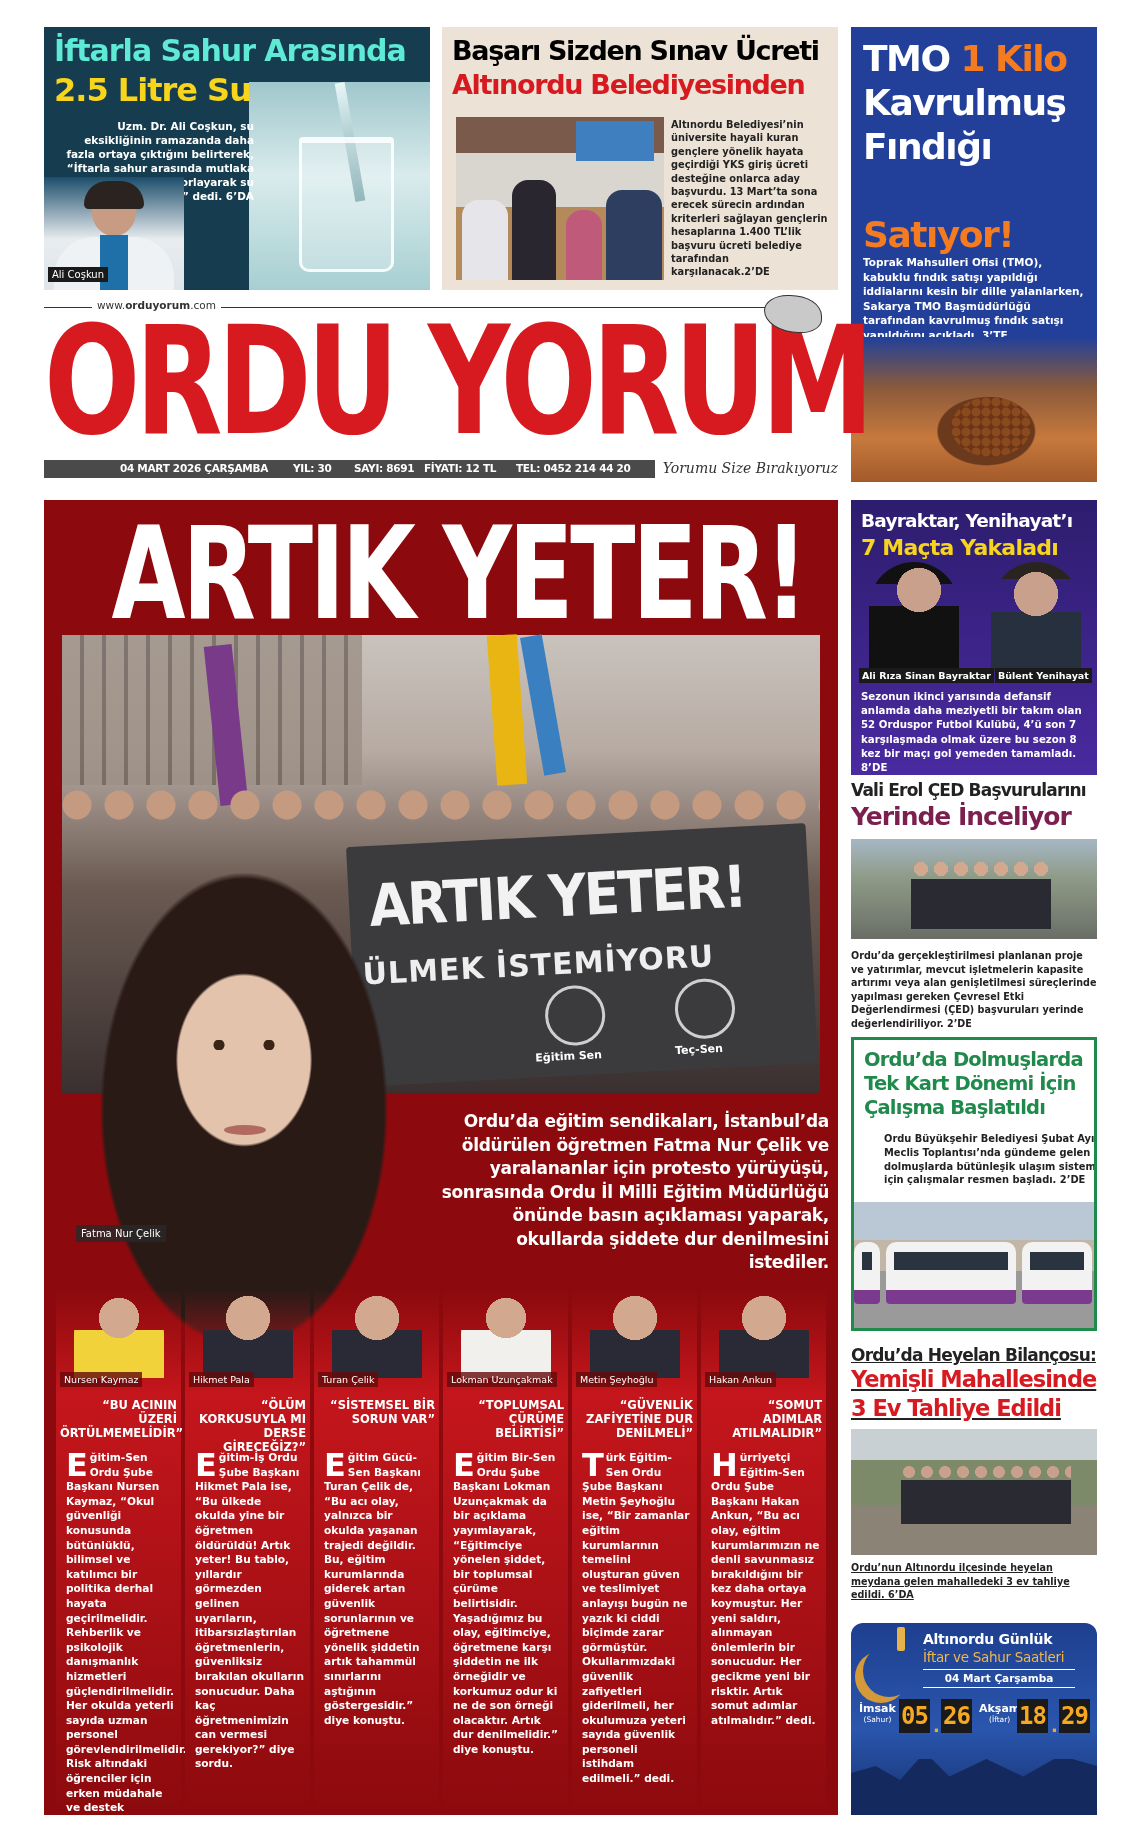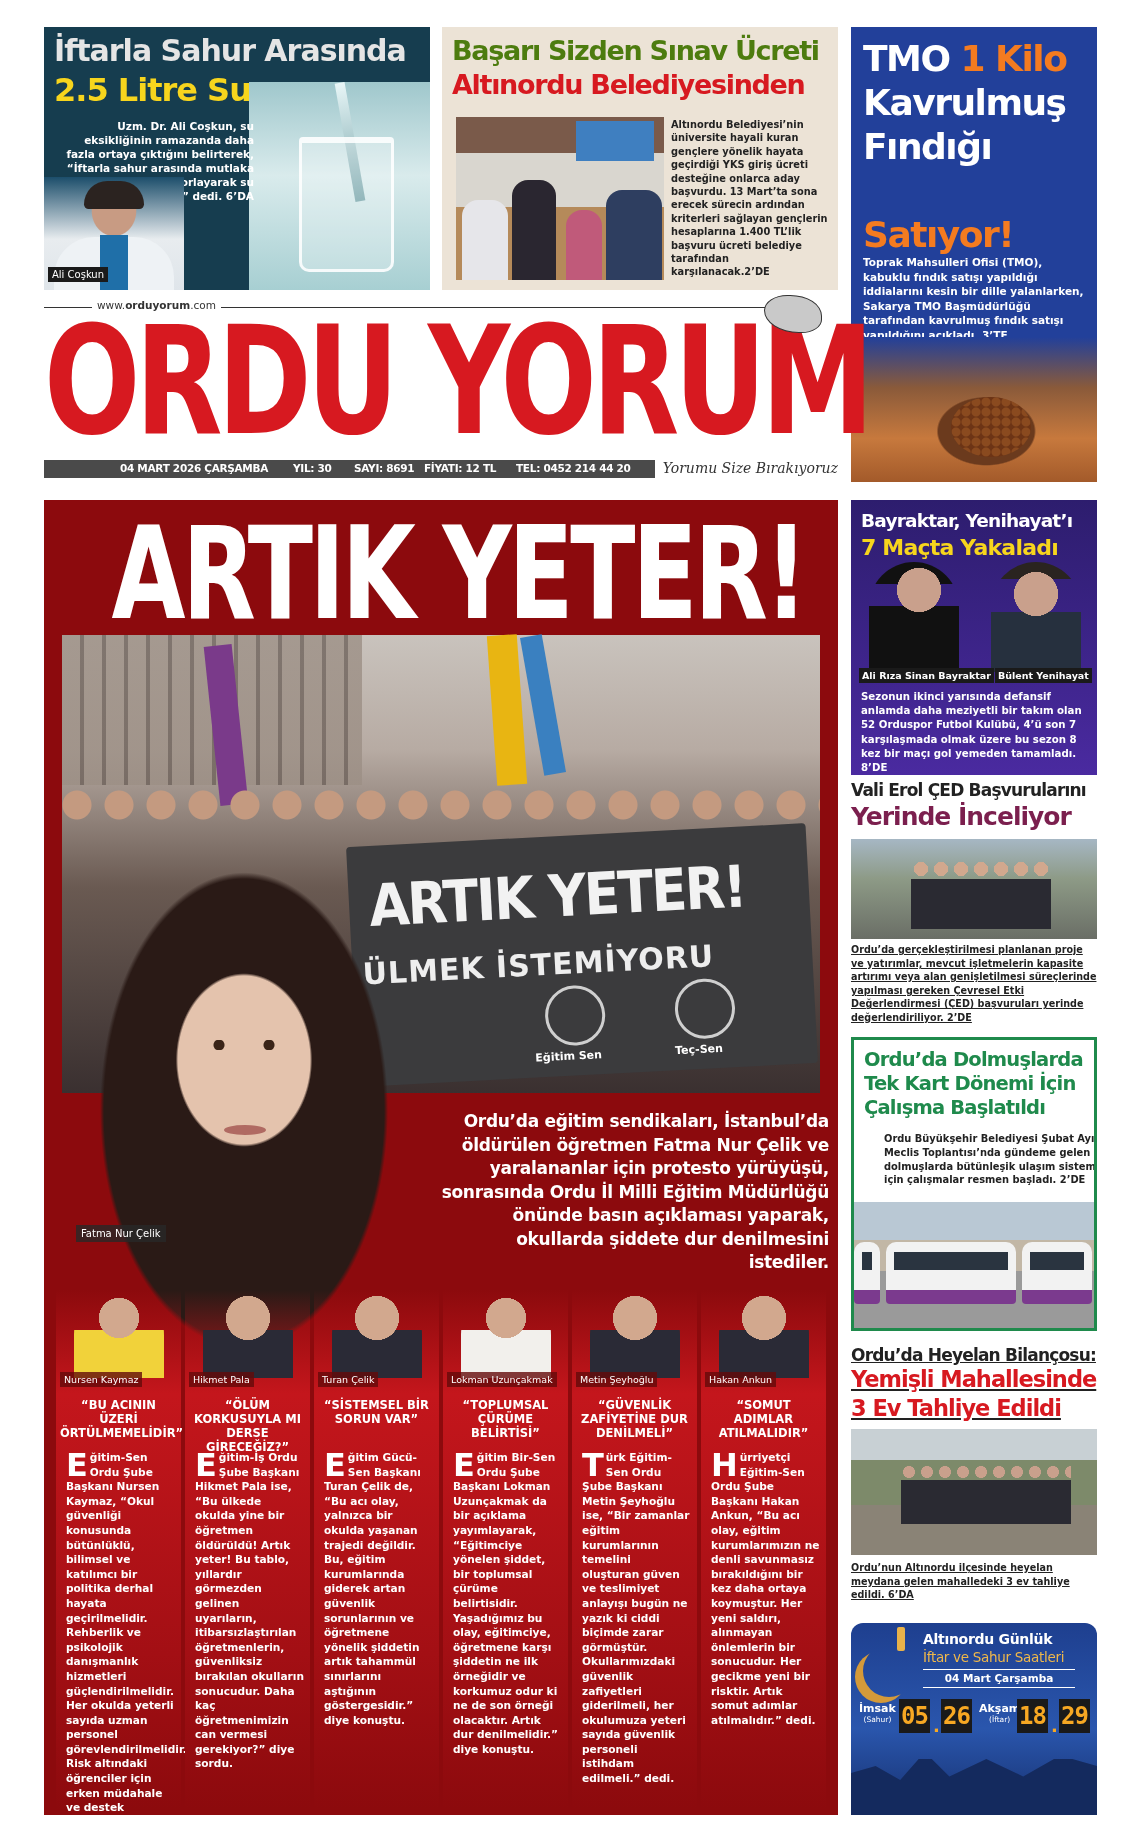--- a/index.html
+++ b/index.html
@@ -2,37 +2,37 @@
 <html><head>
 <meta charset="utf-8">
 <style>
   * { box-sizing: border-box; margin: 0; padding: 0; }
   html, body { width: 1140px; height: 1841px; background: #ffffff; overflow: hidden; }
   body { position: relative; font-family: "DejaVu Sans", sans-serif; color: #222; }
   .abs { position: absolute; }
 
   
   #box-water { left: 44px; top: 27px; width: 386px; height: 263px; background: #163d4f; overflow: hidden; }
-  #box-water .t1 { position:absolute; left: 10px; top: 6px; font: bold 30px "DejaVu Sans", sans-serif; color: #e5e5e5; letter-spacing: -1px; white-space: nowrap; }
+  #box-water .t1 { position:absolute; left: 10px; top: 6px; font: bold 30px "DejaVu Sans", sans-serif; color: #5eead4; letter-spacing: -1px; white-space: nowrap; }
   #box-water .t2 { position:absolute; left: 10px; top: 44px; font: bold 32px "DejaVu Sans", sans-serif; color: #f7d51d; letter-spacing: -1px; }
   #box-water .glass { position:absolute; left: 205px; top: 55px; width: 181px; height: 208px;
      background: linear-gradient(180deg, #9fc7cc 0%, #d9ebec 45%, #a7cfd2 100%); }
   #box-water .glass .cup { position:absolute; left: 50px; top: 55px; width: 95px; height: 135px; border: 3px solid rgba(255,255,255,.85); border-top-width: 6px; border-radius: 4px 4px 10px 10px; background: rgba(255,255,255,.25); }
   #box-water .glass .stream { position:absolute; left: 96px; top: 0; width: 10px; height: 120px; background: linear-gradient(180deg,#e8f6f7,#6f9fa5); transform: rotate(-10deg); }
   #box-water .lead { position:absolute; left: 10px; top: 92px; width: 200px; font: bold 10.5px/14px "DejaVu Sans", sans-serif; color: #fff; text-align: right; }
   #box-water .doc { position:absolute; left: 0; top: 150px; width: 140px; height: 113px;
      background: radial-gradient(ellipse at 50% 30%, #c89b83 0 22%, transparent 23%), linear-gradient(180deg, #1c4e6b 0%, #e8ecef 55%, #dfe5ea 100%); }
   #box-water .doc .hair { position:absolute; left: 40px; top: 4px; width: 60px; height: 28px; background: #2b2320; border-radius: 30px 30px 6px 6px; }
   #box-water .doc .coat { position:absolute; left: 10px; top: 60px; width: 120px; height: 55px; background: #eef2f5; border-radius: 40px 40px 0 0; }
   #box-water .doc .tie { position:absolute; left: 56px; top: 58px; width: 28px; height: 55px; background: #1f6fa8; }
   #box-water .cap { position:absolute; left: 4px; top: 240px; background: #1a1a1a; color: #fff; font: 10px "DejaVu Sans", sans-serif; padding: 2px 4px; }
 
   
   #box-exam { left: 442px; top: 27px; width: 396px; height: 263px; background: #ece3d6; overflow: hidden; }
-  #box-exam .t1 { position:absolute; left: 10px; top: 8px; font: bold 27px "DejaVu Sans", sans-serif; color: #4d7c0f; letter-spacing: -1.3px; white-space: nowrap; }
+  #box-exam .t1 { position:absolute; left: 10px; top: 8px; font: bold 27px "DejaVu Sans", sans-serif; color: #000000; letter-spacing: -1.3px; white-space: nowrap; }
   #box-exam .t2 { position:absolute; left: 10px; top: 42px; font: bold 27px "DejaVu Sans", sans-serif; color: #d71920; letter-spacing: -1.3px; white-space: nowrap; }
   #box-exam .photo { position:absolute; left: 14px; top: 90px; width: 208px; height: 163px;
      background: linear-gradient(180deg, #7a5a4a 0 22%, #d9d6cf 22% 55%, #b58a5a 55% 100%); }
   #box-exam .photo .banner { position:absolute; left: 120px; top: 4px; width: 78px; height: 40px; background: #3f7fc0; }
   #box-exam .photo .p { position:absolute; bottom: 0; border-radius: 16px 16px 0 0; }
   #box-exam .body { position:absolute; left: 229px; top: 91px; width: 160px; font: bold 9.8px/13.4px "DejaVu Sans", sans-serif; color: #222; }
 
   
   #box-tmo { left: 851px; top: 27px; width: 246px; height: 455px; background: #22409a; overflow: hidden; }
   #box-tmo .h { position:absolute; left: 12px; top: 10px; font: bold 36px/44px "DejaVu Sans", sans-serif; letter-spacing: -1.5px; color: #fff; white-space: nowrap; }
@@ -76,39 +76,39 @@
                  linear-gradient(180deg, transparent 0%, transparent 80%, #8c0a0d 100%); }
   #main .woman .eyes { position:absolute; left: 150px; top: 230px; width: 100px; height: 10px; background: radial-gradient(circle, #3a2418 0 5px, transparent 6px) 0 0/50px 10px; }
   #main .woman .lips { position:absolute; left: 180px; top: 315px; width: 42px; height: 10px; background: #b06a62; border-radius: 50%; }
   #main .capname { position:absolute; left: 32px; top: 725px; background: rgba(40,40,40,.8); color: #fff; font: 10px "DejaVu Sans", sans-serif; padding: 3px 5px; z-index: 4; }
   #main .lead { position:absolute; left: 395px; top: 610px; width: 390px; text-align: right; font: bold 17px/23.5px "DejaVu Sans", sans-serif; color: #fff; z-index: 4; letter-spacing: -.3px; }
   #main .cols { position:absolute; left: 12px; top: 790px; width: 770px; height: 520px; display: flex; gap: 4px; z-index: 4; }
   .col { flex: 1; position: relative; background: linear-gradient(180deg, rgba(200,20,30,0) 0%, #c4161c 20%, #a30f14 70%, #8c0a0d 100%); }
   .col .face { position:absolute; left: 18px; top: 0; width: 90px; height: 88px; border-radius: 45px 45px 0 0;
      background: radial-gradient(circle 22px at 45px 28px, #d2a88e 0 100%, transparent 101%), linear-gradient(180deg, transparent 0 45%, #2a2a36 45%); }
   .col .name { position:absolute; left: 4px; top: 82px; background: rgba(100,10,10,.8); color: #fff; font: 9.5px "DejaVu Sans", sans-serif; padding: 2px 4px; white-space: nowrap; }
-  .col .quote { position:absolute; left: 4px; right: 4px; top: 108px; text-align: center; color: #fff; font: bold 11.5px/14px "DejaVu Sans", sans-serif; }
+  .col .quote { position:absolute; left: 4px; right: 4px; top: 108px; text-align: right; color: #fff; font: bold 11.5px/14px "DejaVu Sans", sans-serif; }
   .col .txt { position:absolute; left: 10px; right: 6px; top: 160px; color: #fff; font: bold 10.6px/14.6px "DejaVu Sans", sans-serif; }
   .col .txt .dc { float: left; font: bold 32px/26px "DejaVu Sans", sans-serif; margin: 2px 2px 0 0; }
 
   
   #box-sport { left: 851px; top: 500px; width: 246px; height: 275px; background: linear-gradient(180deg, #2d1d6e, #4a2aa0); overflow: hidden; }
   #box-sport .t1 { position:absolute; left: 10px; top: 10px; font: bold 18.5px "DejaVu Sans", sans-serif; color: #fff; letter-spacing: -.8px; white-space: nowrap; }
   #box-sport .t2 { position:absolute; left: 10px; top: 35px; font: bold 22px "DejaVu Sans", sans-serif; color: #f7d51d; letter-spacing: -.8px; white-space: nowrap; }
   #box-sport .m1 { position:absolute; left: 18px; top: 62px; width: 90px; height: 110px; border-radius: 45px 45px 0 0; background: radial-gradient(circle 22px at 50px 28px, #c9a08c 0 100%, transparent 101%), linear-gradient(180deg, #111 0 20%, transparent 20% 40%, #111 40%); }
   #box-sport .m2 { position:absolute; left: 140px; top: 62px; width: 90px; height: 110px; border-radius: 45px 45px 0 0; background: radial-gradient(circle 22px at 45px 32px, #c9a08c 0 100%, transparent 101%), linear-gradient(180deg, #2a2420 0 15%, transparent 15% 45%, #26303e 45%); }
   #box-sport .n { position:absolute; top: 168px; background: #1a1a1a; color: #fff; font: bold 9.5px "DejaVu Sans", sans-serif; padding: 2px 3px; white-space: nowrap; }
   #box-sport .body { position:absolute; left: 10px; top: 190px; width: 230px; font: bold 10.2px/14.2px "DejaVu Sans", sans-serif; color: #fff; }
 
   #ced { left: 851px; top: 780px; width: 246px; height: 250px; }
   #ced .t1 { font: bold 17px "DejaVu Sans", sans-serif; color: #222; letter-spacing: -.8px; white-space: nowrap; }
   #ced .t2 { font: bold 25px "DejaVu Sans", sans-serif; color: #7b1f4e; letter-spacing: -1px; white-space: nowrap; margin-top: 2px; }
   #ced .photo { margin-top: 8px; width: 246px; height: 100px; background: linear-gradient(180deg, #a6b7c4 0%, #8d9a86 40%, #6a6e66 100%); position: relative; }
   #ced .photo .grp { position:absolute; left: 60px; top: 20px; width: 140px; height: 70px; background: radial-gradient(circle 7px at 10px 10px, #d2a88e 0 100%, transparent 101%) 0 0/20px 70px, linear-gradient(180deg, transparent 0 20px, #2a2a32 20px); }
-  #ced .body { margin-top: 4px; font: bold 9.6px/13.6px "DejaVu Sans", sans-serif; color: #222; text-decoration: underline; }
+  #ced .body { margin-top: 10px; font: bold 9.6px/13.6px "DejaVu Sans", sans-serif; color: #222; }
 
   #box-bus { left: 851px; top: 1037px; width: 246px; height: 294px; border: 3px solid #1f8a4c; overflow: hidden; background: #fff; }
   #box-bus .t { position:absolute; left: 10px; top: 8px; font: bold 19.5px/24px "DejaVu Sans", sans-serif; color: #1f8a4c; letter-spacing: -.8px; white-space: nowrap; }
   #box-bus .body { position:absolute; left: 10px; top: 92px; width: 228px; font: bold 9.9px/13.8px "DejaVu Sans", sans-serif; color: #222; margin-left: 20px; }
   #box-bus .photo { position:absolute; left: 0; top: 162px; width: 240px; height: 126px; background: linear-gradient(180deg, #b9c8d4 0 30%, #c2b7a6 30% 55%, #9a9a9a 55%); }
   #box-bus .bus { position:absolute; top: 40px; height: 62px; background: #f2f2f2; border-radius: 10px 10px 4px 4px; border-bottom: 14px solid #7b3a8e; }
   #box-bus .bus::after { content:""; position:absolute; left: 8px; right: 8px; top: 10px; height: 18px; background: #2a3440; }
 
   #landslide { left: 851px; top: 1345px; width: 246px; height: 240px; text-decoration: underline; }
   #landslide .t1 { font: bold 17px "DejaVu Sans", sans-serif; color: #222; letter-spacing: -.8px; white-space: nowrap; }

